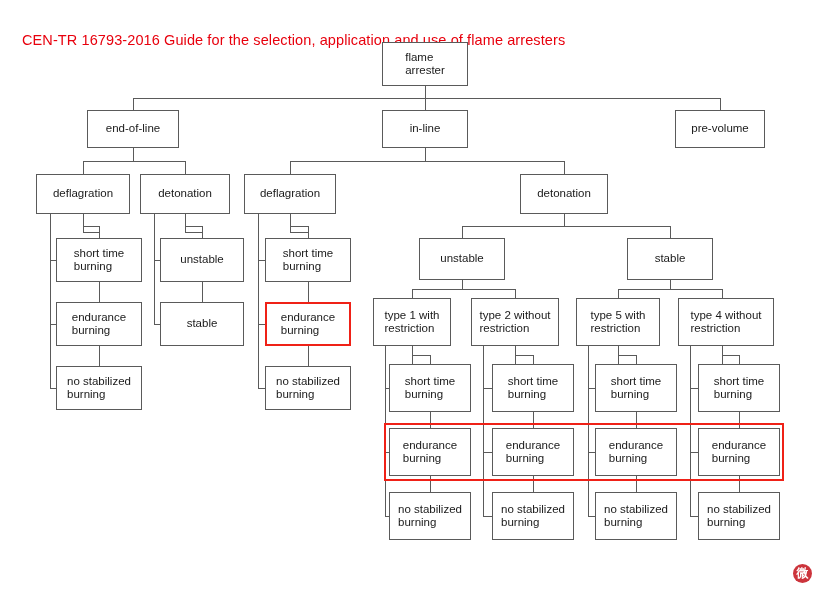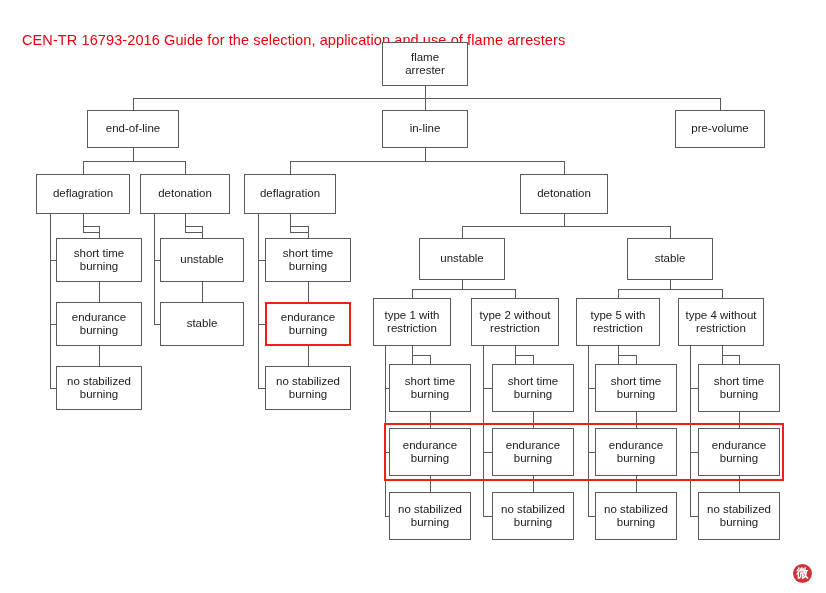--- a/index.html
+++ b/index.html
@@ -46,21 +46,21 @@
     position: absolute;
     box-sizing: border-box;
     border: 1px solid #5a5a5a;
     background: #ffffff;
     color: #1a1a1a;
     font-size: 11.5px;
     line-height: 13.5px;
     display: flex;
     align-items: center;
     justify-content: center;
-    text-align: center;
+    text-align: left;
     padding: 1px 2px;
     white-space: pre-line;
   }
   .node.hl {
     border: 2px solid #ef2117;
   }
   .edge {
     position: absolute;
     background: #5a5a5a;
   }
@@ -254,21 +254,21 @@
       <div class="node" style="left: 265px; top: 366px; width: 86px; height: 44px;"><span>no stabilized
 burning</span></div>
       <div class="node" style="left: 419px; top: 238px; width: 86px; height: 42px;"><span>unstable</span></div>
       <div class="node" style="left: 627px; top: 238px; width: 86px; height: 42px;"><span>stable</span></div>
       <div class="node" style="left: 373px; top: 298px; width: 78px; height: 48px;"><span>type 1 with
 restriction</span></div>
       <div class="node" style="left: 471px; top: 298px; width: 88px; height: 48px;"><span>type 2 without
 restriction</span></div>
       <div class="node" style="left: 576px; top: 298px; width: 84px; height: 48px;"><span>type 5 with
 restriction</span></div>
-      <div class="node" style="left: 678px; top: 298px; width: 86px; height: 48px;"><span>type 4 without
+      <div class="node" style="left: 678px; top: 298px; width: 96px; height: 48px;"><span>type 4 without
 restriction</span></div>
       <div class="node" style="left: 389px; top: 364px; width: 82px; height: 48px;"><span>short time
 burning</span></div>
       <div class="node" style="left: 492px; top: 364px; width: 82px; height: 48px;"><span>short time
 burning</span></div>
       <div class="node" style="left: 595px; top: 364px; width: 82px; height: 48px;"><span>short time
 burning</span></div>
       <div class="node" style="left: 698px; top: 364px; width: 82px; height: 48px;"><span>short time
 burning</span></div>
       <div class="node" style="left: 389px; top: 428px; width: 82px; height: 48px;"><span>endurance

